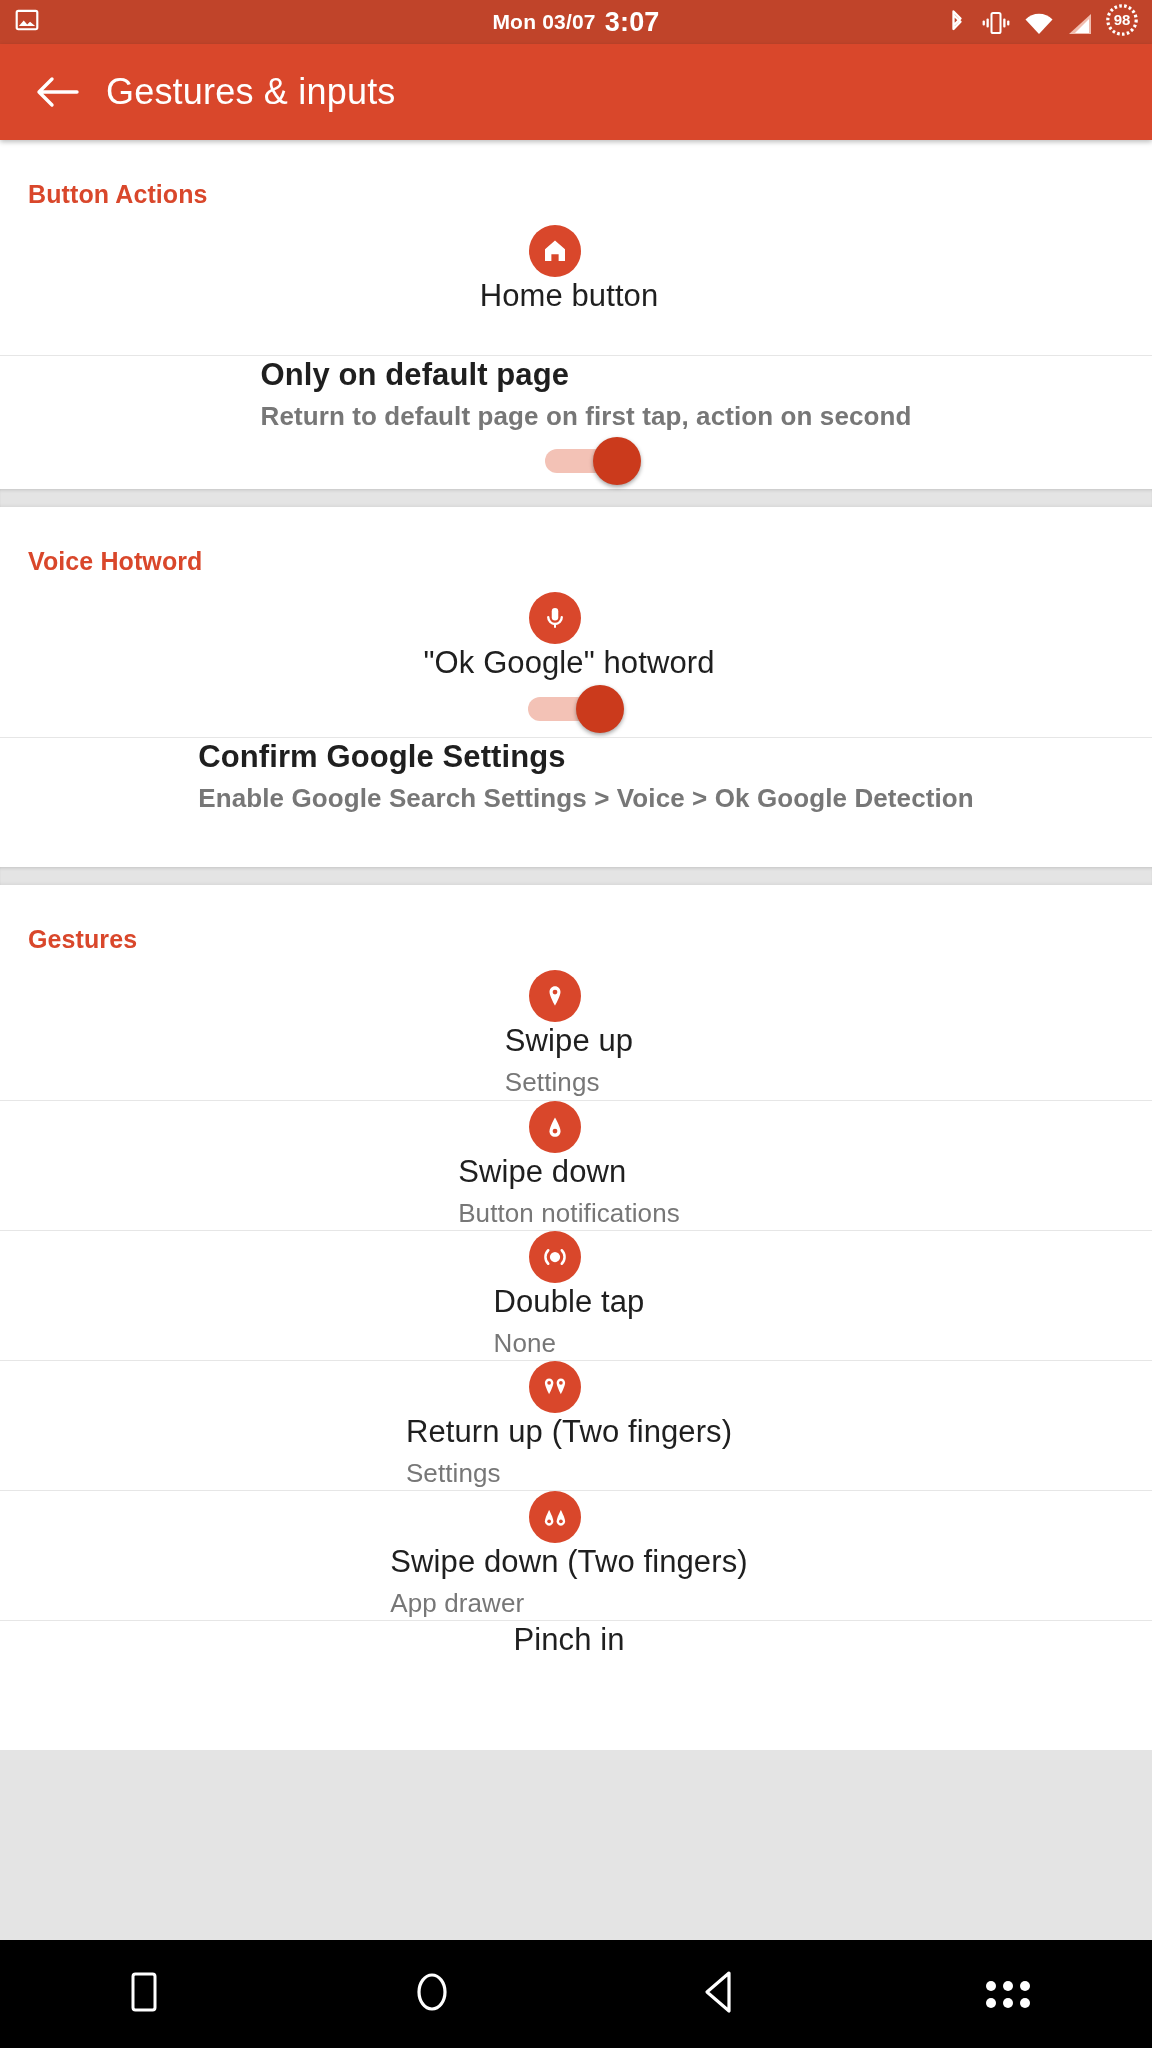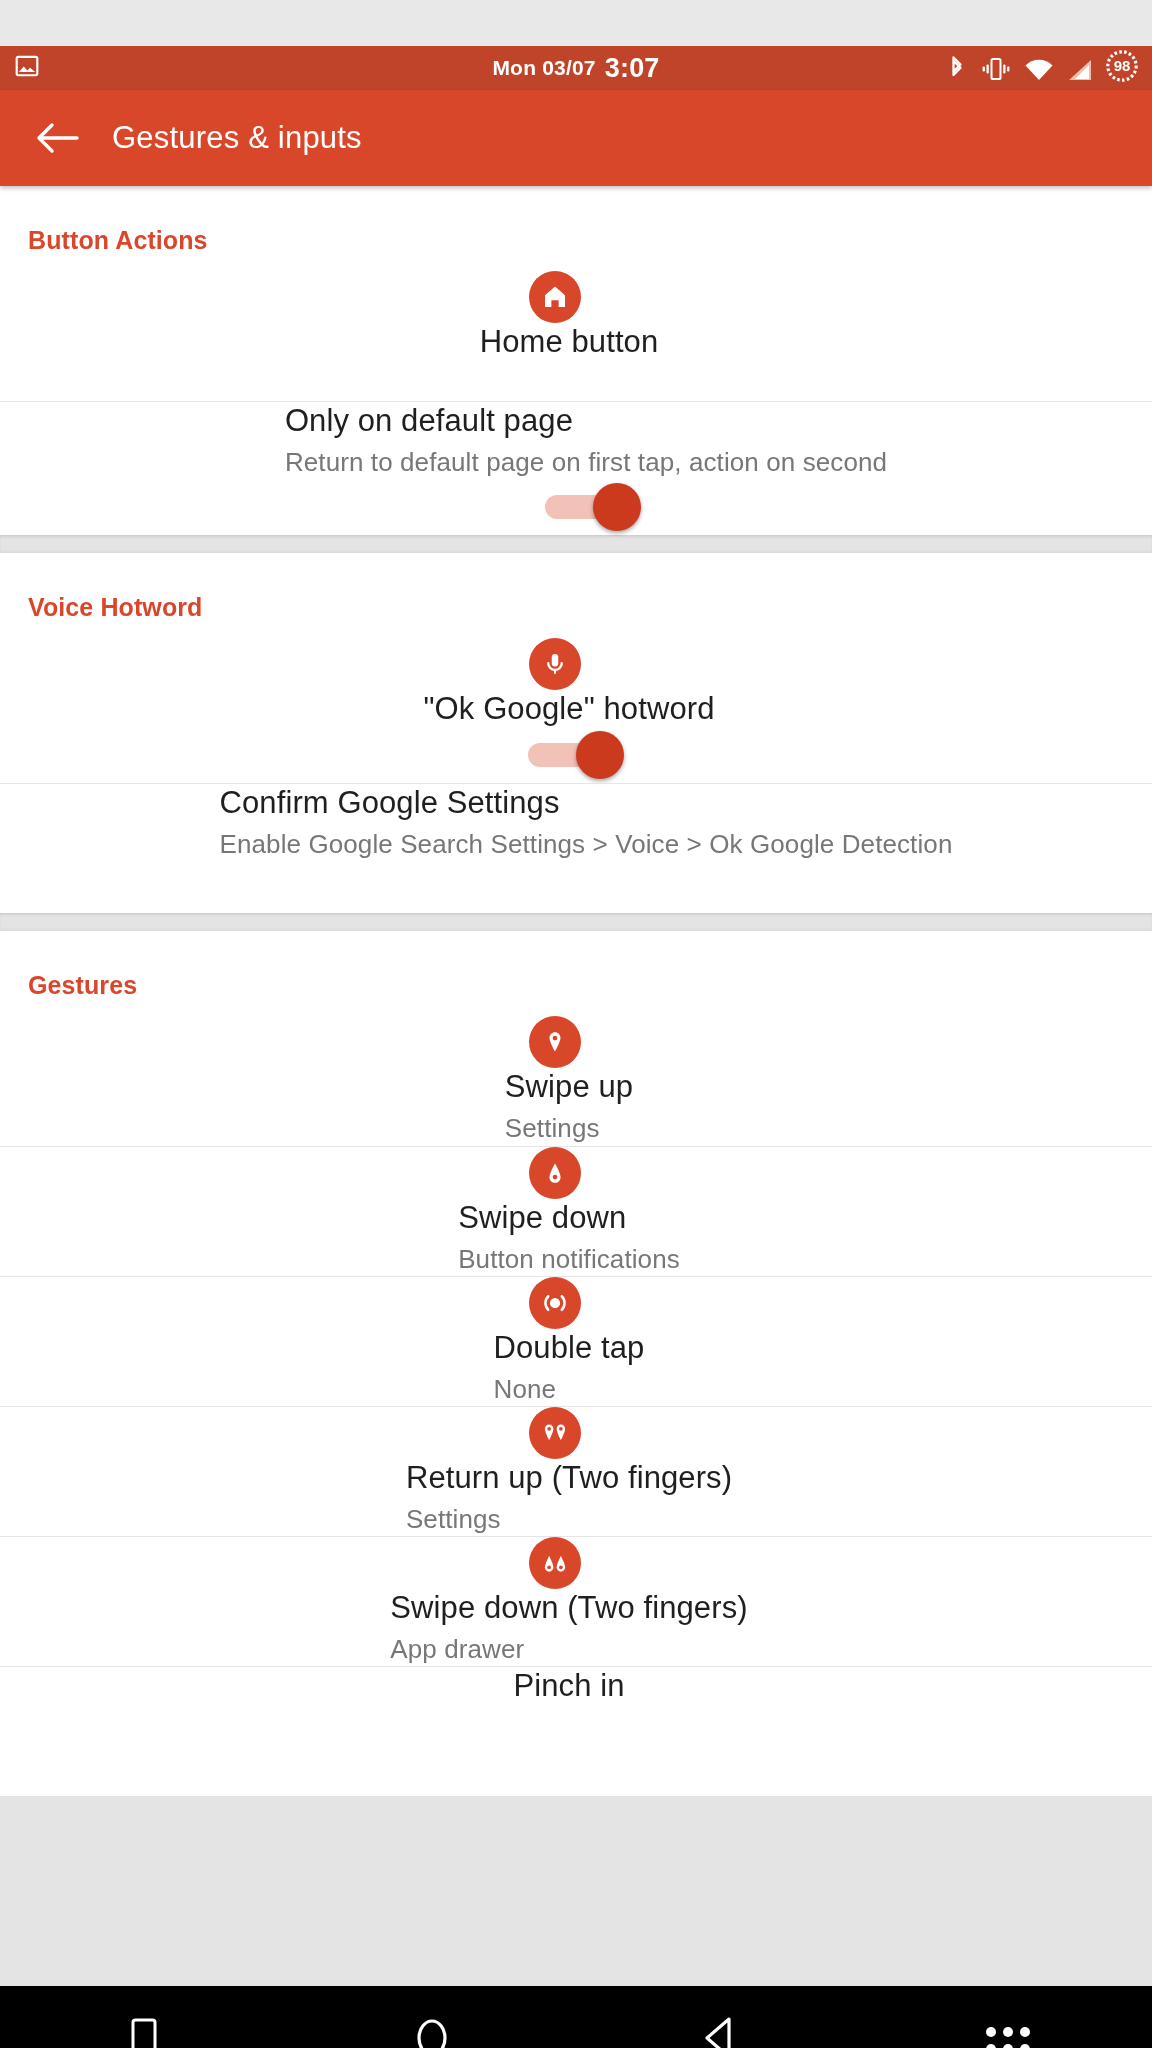--- a/index.html
+++ b/index.html
@@ -10,21 +10,20 @@
     overflow:hidden;
     -webkit-font-smoothing:antialiased;
   }
   .phone { position:relative; width:1152px; height:2048px; background:#eceff1; }
 
   
   .statusbar {
     height:44px; background:#c0442a; color:#fff;
     display:flex; align-items:center; padding:0 14px;
     position:relative;
-    margin-top:46px;
   }
   .sb-left { display:flex; align-items:center; gap:10px; }
   .sb-center {
     position:absolute; left:0; right:0; top:0; height:44px;
     display:flex; align-items:center; justify-content:center;
     gap:9px; pointer-events:none;
   }
   .sb-date { font-size:21px; font-weight:bold; letter-spacing:.2px; }
   .sb-time { font-size:27px; font-weight:bold; letter-spacing:.2px; }
   .sb-right {
@@ -37,21 +36,21 @@
     height:96px; background:#d9472b; color:#fff;
     display:flex; align-items:center; padding:0 28px;
     box-shadow:0 2px 5px rgba(0,0,0,.26);
     position:relative; z-index:5;
   }
   .back-btn {
     width:58px; height:58px; display:flex; align-items:center;
     justify-content:center; flex:none;
   }
   .appbar-title {
-    font-size:31px; font-weight:500; margin-left:26px;
+    font-size:36px; font-weight:500; margin-left:20px;
     letter-spacing:.2px; white-space:nowrap;
   }
 
   
   .content {
     position:absolute; top:140px; left:0; right:0; bottom:108px;
     background:#e4e4e4; overflow:hidden;
   }
   .card { background:#fff; }
   .gap { height:18px; background:#e4e4e4;
@@ -68,21 +67,21 @@
     padding:0 28px; min-height:130px;
     position:relative;
     flex-direction:column;
   }
   .row + .row { border-top:1px solid #e6e6e6; }
   .row-icon { width:94px; flex:none; display:flex; align-items:center; }
   .row-text { flex:1; min-width:0; padding-right:14px; }
   .row-title { font-size:31px; color:#1f1f1f; line-height:1.22; letter-spacing:.1px; }
   .row-sub { font-size:26px; color:#777; margin-top:7px; line-height:1.22; letter-spacing:.1px; }
 
-  .row.no-icon { padding-left:62px; }
+  .row.no-icon { padding-left:62px;font-weight:bold; }
 
   
   .badge {
     width:52px; height:52px; border-radius:50%;
     background:#d9472b; display:flex; align-items:center;
     justify-content:center; flex:none;
   }
 
   
   .switch { width:100px; height:56px; position:relative; flex:none; }

